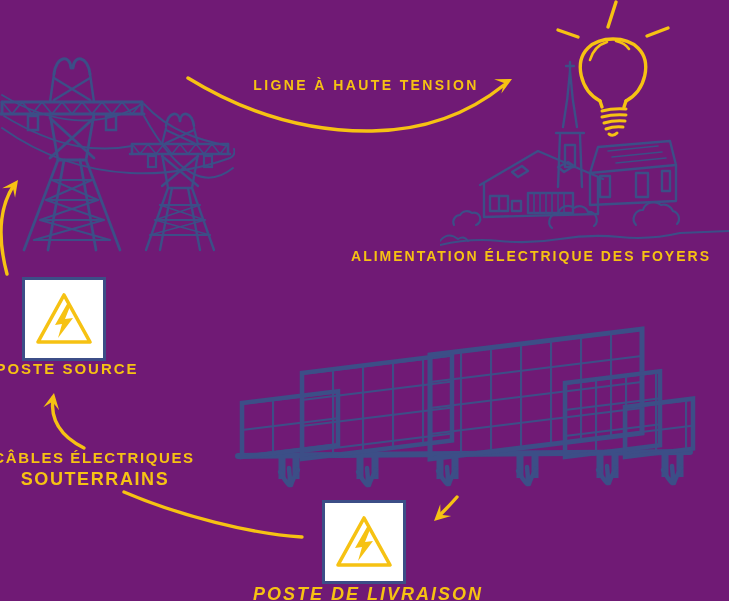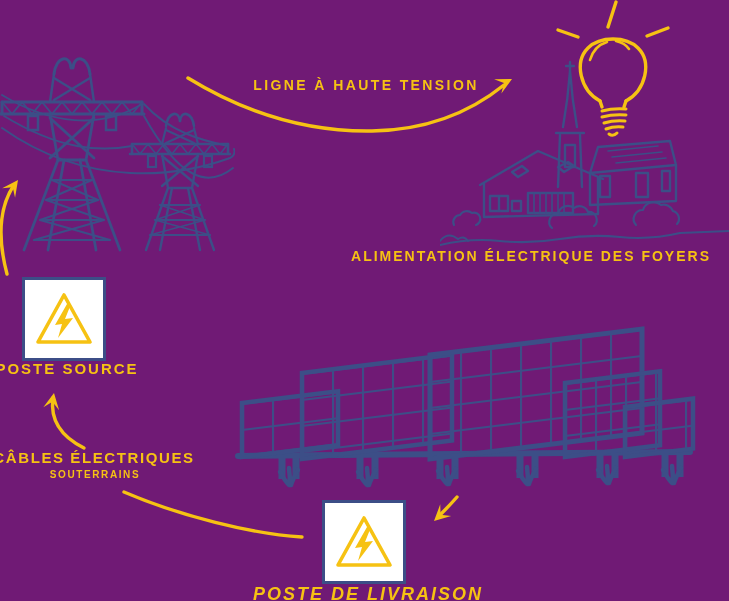--- a/index.html
+++ b/index.html
@@ -8,21 +8,21 @@
     overflow:hidden;font-family:"Liberation Sans",sans-serif;
   }
   .label{
     position:absolute;color:#F6C213;font-weight:700;white-space:nowrap;
     transform:translateX(-50%);letter-spacing:2px;font-size:14px;
   }
   .lbl-ligne{left:366px;top:77px;font-size:14px;letter-spacing:2.4px;}
   .lbl-alim{left:531px;top:248px;font-size:14px;letter-spacing:2px;}
   .lbl-source{left:67px;top:360px;font-size:15px;letter-spacing:2px;}
   .lbl-cables1{left:94px;top:449px;font-size:15px;letter-spacing:1.6px;}
-  .lbl-cables2{left:95px;top:469px;font-size:10px;letter-spacing:1.6px;}
+  .lbl-cables2{left:95px;top:469px;font-size:18px;letter-spacing:1.6px;}
   .lbl-livraison{left:368px;top:584px;font-size:18px;letter-spacing:2px;font-style:italic;}
   .ill{position:absolute;}
   .ill-pylons{left:0;top:40px;}
   .ill-village{left:440px;top:55px;}
   .ill-bulb{left:550px;top:0;}
   .ill-solar{left:230px;top:325px;}
   .arrows{position:absolute;left:0;top:0;pointer-events:none;}
   .vbox{
     position:absolute;width:78px;height:78px;border:3px solid #3C4E87;
     background:#fff;display:flex;align-items:center;justify-content:center;

